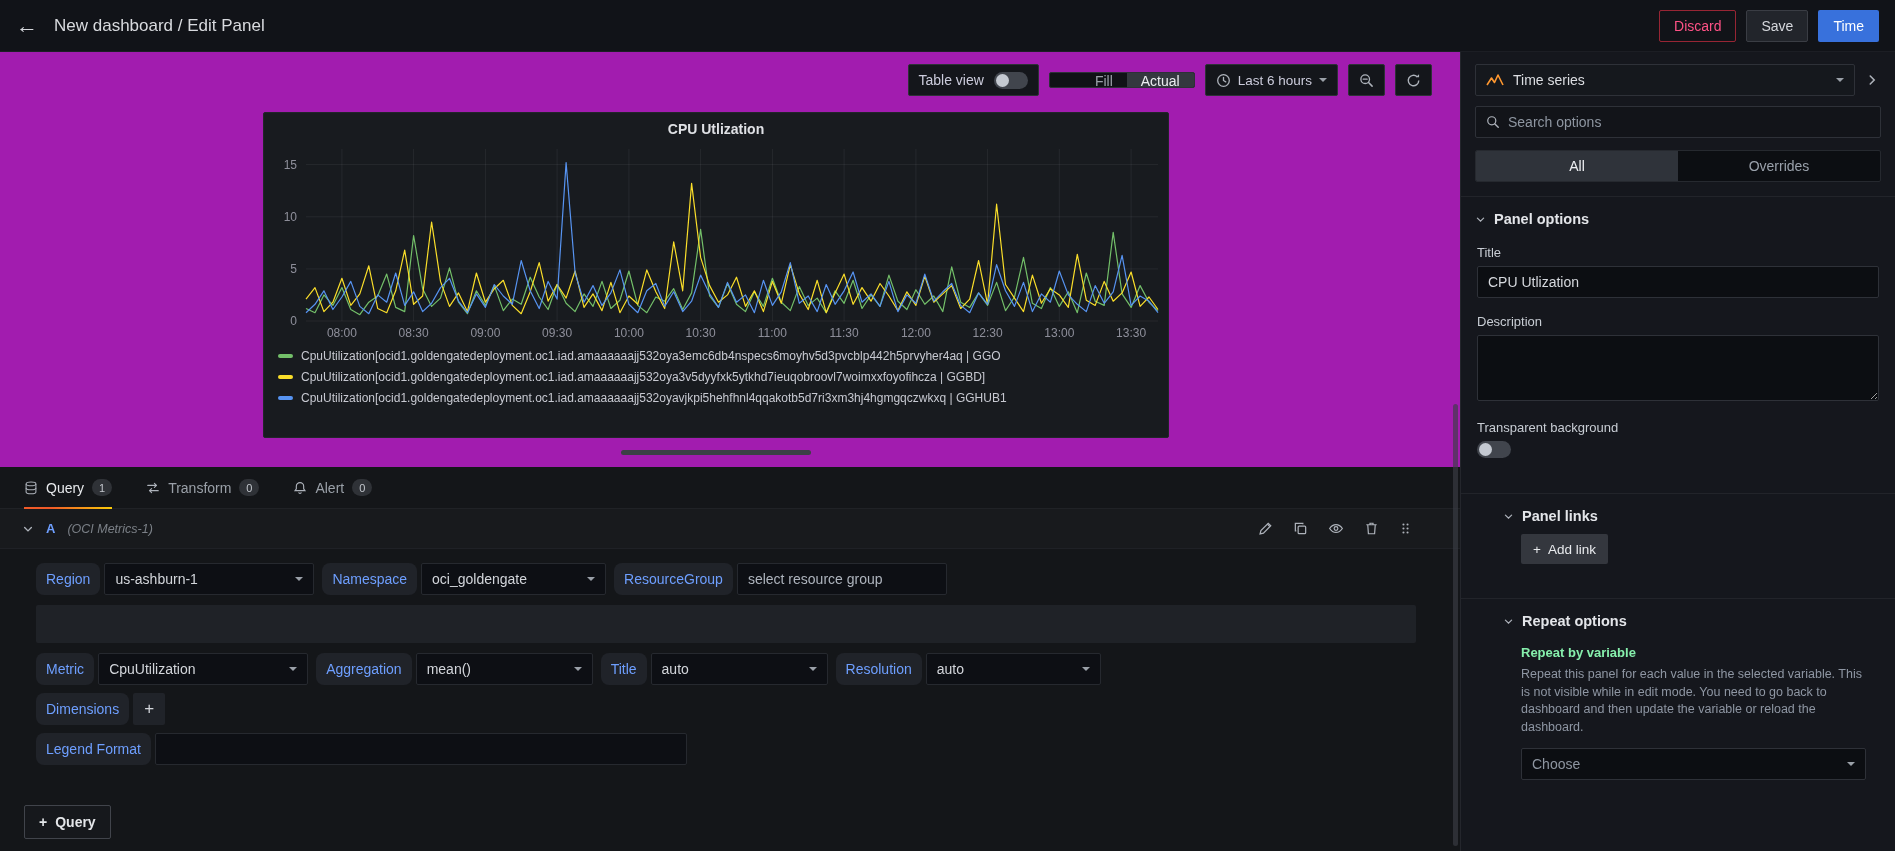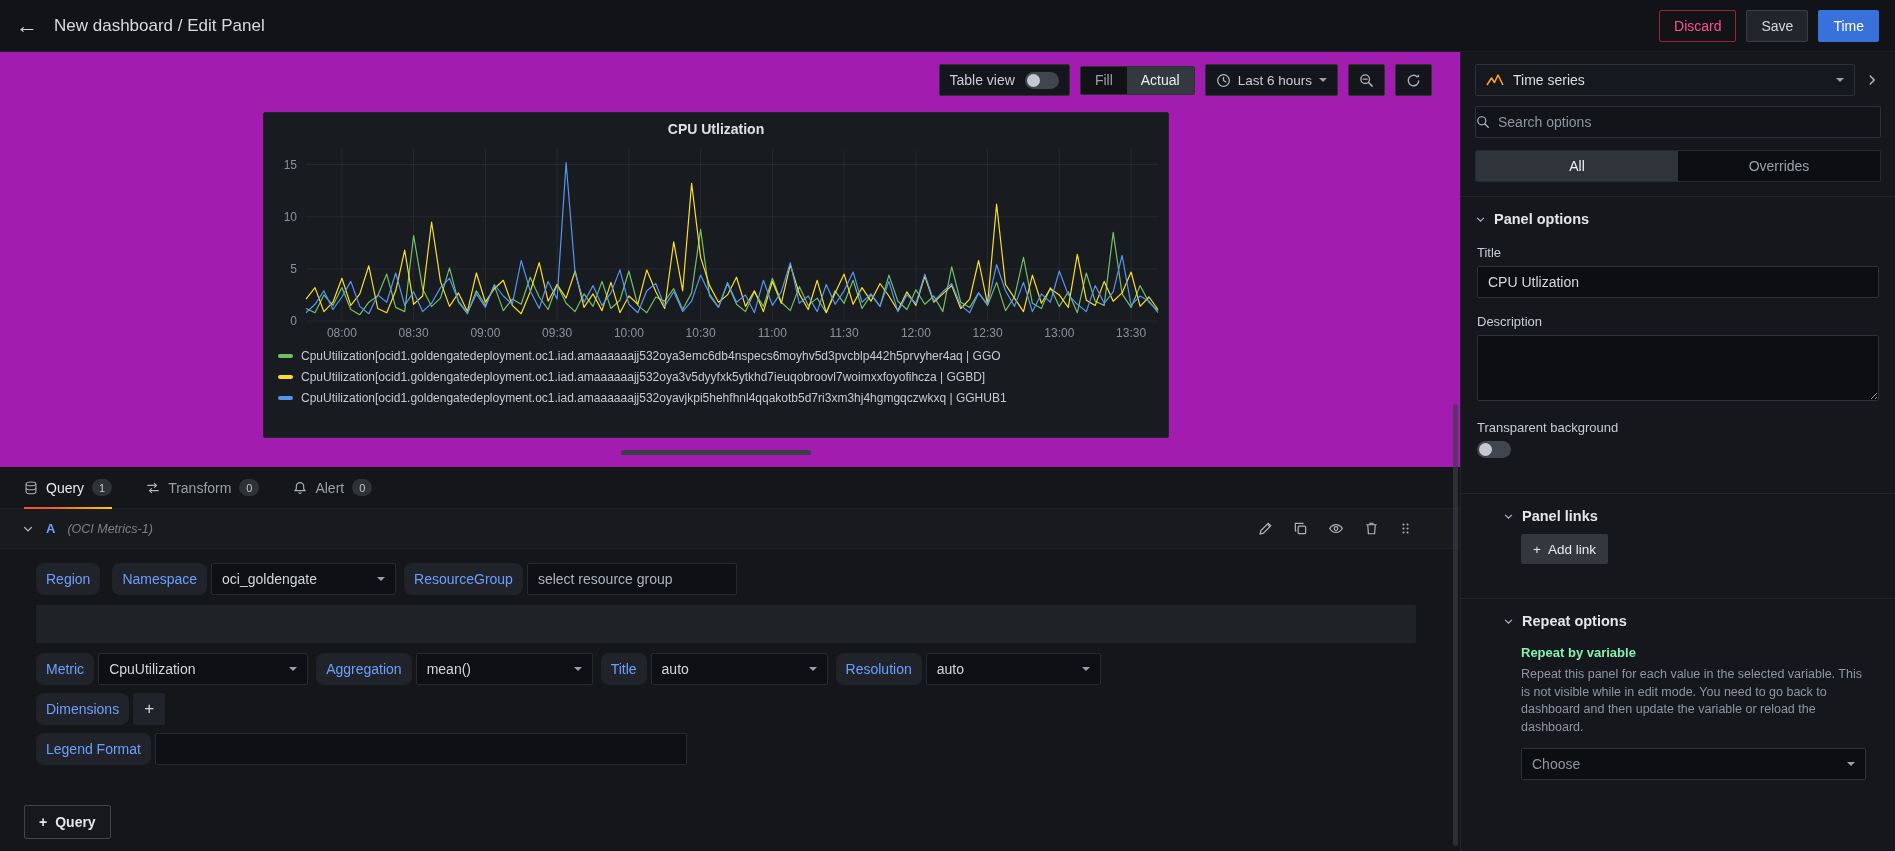--- a/index.html
+++ b/index.html
@@ -28,21 +28,21 @@
   .content { display:flex; height:799px; }
   .main { flex:1; min-width:0; position:relative; display:flex; flex-direction:column; background:#a21caf; }
   .sidebar { width:435px; background:#15171d; border-left:1px solid #24262c; display:flex; flex-direction:column; }
 
   
   .preview { padding:12px 28px 0 0; }
   .preview-toolbar { display:flex; justify-content:flex-end; align-items:center; gap:10px; height:32px; }
   .tv-group { display:flex; align-items:center; gap:10px; border:1px solid #2e3138; border-radius:2px; height:32px; padding:0 10px; background:#14161b; }
   .toggle { position:relative; width:34px; height:17px; border-radius:9px; background:#41454d; display:inline-block; cursor:pointer; }
   .toggle .knob { position:absolute; left:2px; top:2px; width:13px; height:13px; border-radius:50%; background:#c4c9d1; }
-  .segmented { display:flex; border:1px solid #2e3138; border-radius:2px; overflow:hidden; background:#101216; height:29px; }
+  .segmented { display:flex; border:1px solid #2e3138; border-radius:2px; overflow:hidden; background:#101216; height:16px;padding-left:31px; }
   .seg { border:0; background:transparent; color:#9aa0a8; font-size:14px; padding:0 14px; }
   .seg.active { background:#34383f; color:#eceef1; }
   .tool-btn { display:flex; align-items:center; gap:7px; height:32px; padding:0 10px; background:#14161b; border:1px solid #2e3138; border-radius:2px; color:#ccccdc; font-size:13.5px; }
   .tool-btn svg { display:block; }
   .caret { width:0; height:0; border-left:4px solid transparent; border-right:4px solid transparent; border-top:4px solid #9aa0a8; }
   .icon { color:#adb2ba; display:inline-flex; }
 
   
   .panel-wrap { display:flex; justify-content:center; margin-top:16px; }
   .panel { width:906px; height:326px; background:#181b1f; border:1px solid #22252a; border-radius:2px; overflow:hidden; }
@@ -87,21 +87,21 @@
 
   
   .vscroll { position:absolute; right:2px; top:352px; bottom:5px; width:5px; border-radius:3px; background:#3a3e45; opacity:.65; }
 
   
   .viz-row { display:flex; align-items:center; gap:6px; padding:12px 12px 0 14px; }
   .viz-select { flex:1; display:flex; align-items:center; gap:9px; height:32px; padding:0 10px; background:#15181d; border:1px solid #2e3138; border-radius:2px; color:#dcdee2; font-size:14px; }
   .viz-select .val { flex:1; text-align:left; }
   .pane-collapse { background:none; border:none; color:#aeb3bb; display:flex; padding:4px; }
   .search-row { padding:10px 14px 0 14px; }
-  .search-box { display:flex; align-items:center; gap:8px; height:32px; padding:0 0; border:1px solid #2e3138; border-radius:2px; background:#121419; }
+  .search-box { display:flex; align-items:center; gap:8px; height:32px; padding:0 10px; border:1px solid #2e3138; border-radius:2px; background:#121419; }
   .search-box input { flex:1; background:transparent; border:none; color:#d3d6db; font-size:14px; }
   .search-box input::placeholder { color:#8e96a1; }
   .opt-tabs { display:flex; margin:12px 14px 0 14px; border:1px solid #26292f; border-radius:2px; overflow:hidden; background:#0c0e12; height:32px; }
   .opt-tab { flex:1; background:transparent; border:none; color:#9aa1ab; font-size:14px; }
   .opt-tab.active { background:#2f333a; color:#eef0f3; }
   .sections { margin-top:14px; border-top:1px solid #22242a; overflow:hidden; flex:1; }
   .sec-header { display:flex; align-items:center; gap:8px; padding:14px 16px 10px 14px; background:none; border:none; width:100%; color:#e3e5e9; font-size:14.5px; font-weight:600; text-align:left; }
   .sec-body { padding:0 16px 16px 16px; }
   .fld-label { font-size:13px; color:#c8cdd4; margin:8px 0 6px 0; }
   .fld-input { width:100%; height:32px; background:#0c0e12; border:1px solid #2e3138; border-radius:2px; color:#d5d8dd; font-size:14px; padding:0 10px; }
@@ -319,20 +319,24 @@
                 </svg>
               </span>
             </button>
         </span>
       </div>
 
       <div class="qform">
         <div class="frow">
           <div class="fi">
             <span class="flabel">Region</span>
+            <span class="gselect w210">
+              <span class="val">us-ashburn-1</span>
+              <span class="caret"></span>
+            </span>
           </div>
           <div class="fi">
             <span class="flabel">Namespace</span>
             <span class="gselect w185">
               <span class="val">oci_goldengate</span>
               <span class="caret"></span>
             </span>
           </div>
           <div class="fi">
             <span class="flabel">ResourceGroup</span>

